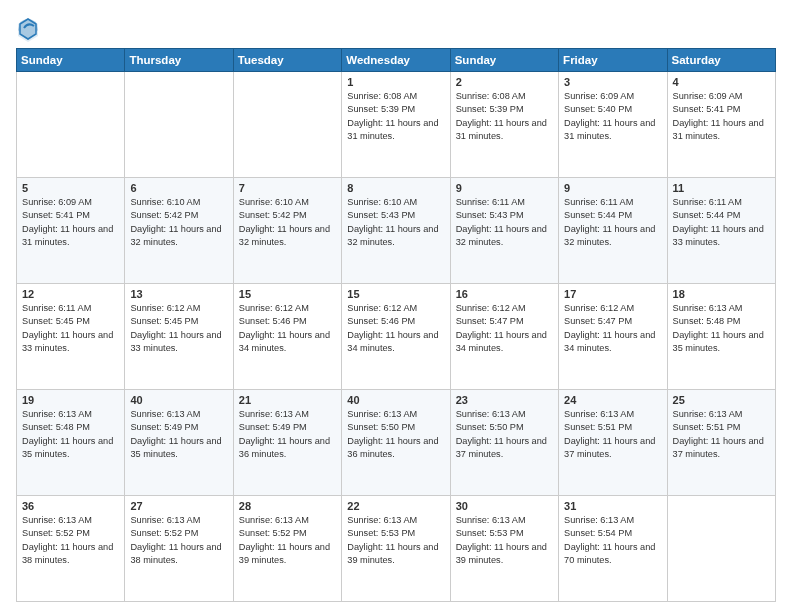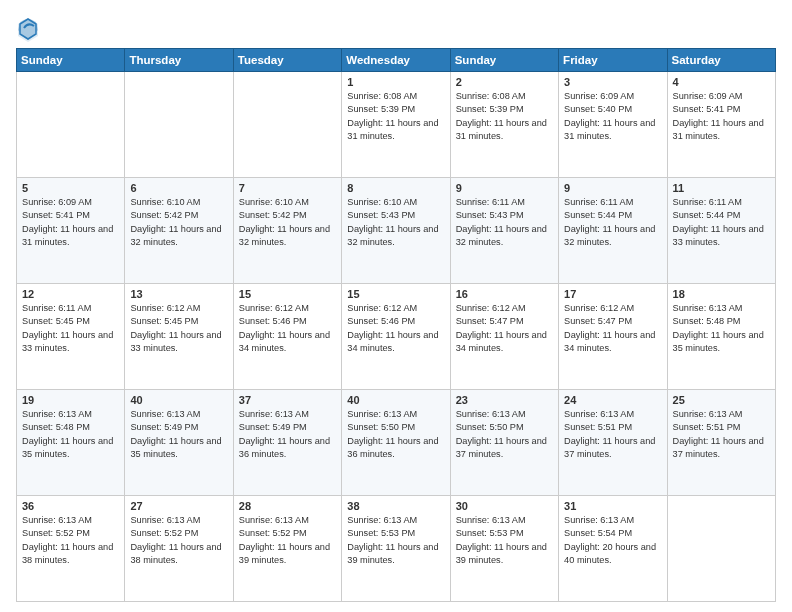--- a/index.html
+++ b/index.html
@@ -303,21 +303,21 @@
           </td>
           <td>
             <span class="day-number">40</span>
             <div class="day-info">
               <div>Sunrise: 6:13 AM</div>
               <div>Sunset: 5:49 PM</div>
               <div>Daylight: 11 hours and 35 minutes.</div>
             </div>
           </td>
           <td>
-            <span class="day-number">37</span>
+            <span class="day-number">21</span>
             <div class="day-info">
               <div>Sunrise: 6:13 AM</div>
               <div>Sunset: 5:49 PM</div>
               <div>Daylight: 11 hours and 36 minutes.</div>
             </div>
           </td>
           <td>
             <span class="day-number">40</span>
             <div class="day-info">
               <div>Sunrise: 6:13 AM</div>
@@ -369,40 +369,40 @@
           </td>
           <td>
             <span class="day-number">28</span>
             <div class="day-info">
               <div>Sunrise: 6:13 AM</div>
               <div>Sunset: 5:52 PM</div>
               <div>Daylight: 11 hours and 39 minutes.</div>
             </div>
           </td>
           <td>
-            <span class="day-number">38</span>
+            <span class="day-number">22</span>
             <div class="day-info">
               <div>Sunrise: 6:13 AM</div>
               <div>Sunset: 5:53 PM</div>
               <div>Daylight: 11 hours and 39 minutes.</div>
             </div>
           </td>
           <td>
             <span class="day-number">30</span>
             <div class="day-info">
               <div>Sunrise: 6:13 AM</div>
               <div>Sunset: 5:53 PM</div>
               <div>Daylight: 11 hours and 39 minutes.</div>
             </div>
           </td>
           <td>
             <span class="day-number">31</span>
             <div class="day-info">
               <div>Sunrise: 6:13 AM</div>
               <div>Sunset: 5:54 PM</div>
-              <div>Daylight: 20 hours and 40 minutes.</div>
+              <div>Daylight: 11 hours and 70 minutes.</div>
             </div>
           </td>
           <td class="empty-cell"></td>
         </tr>
       </tbody>
   </table>
 </div>
 
 </body></html>

